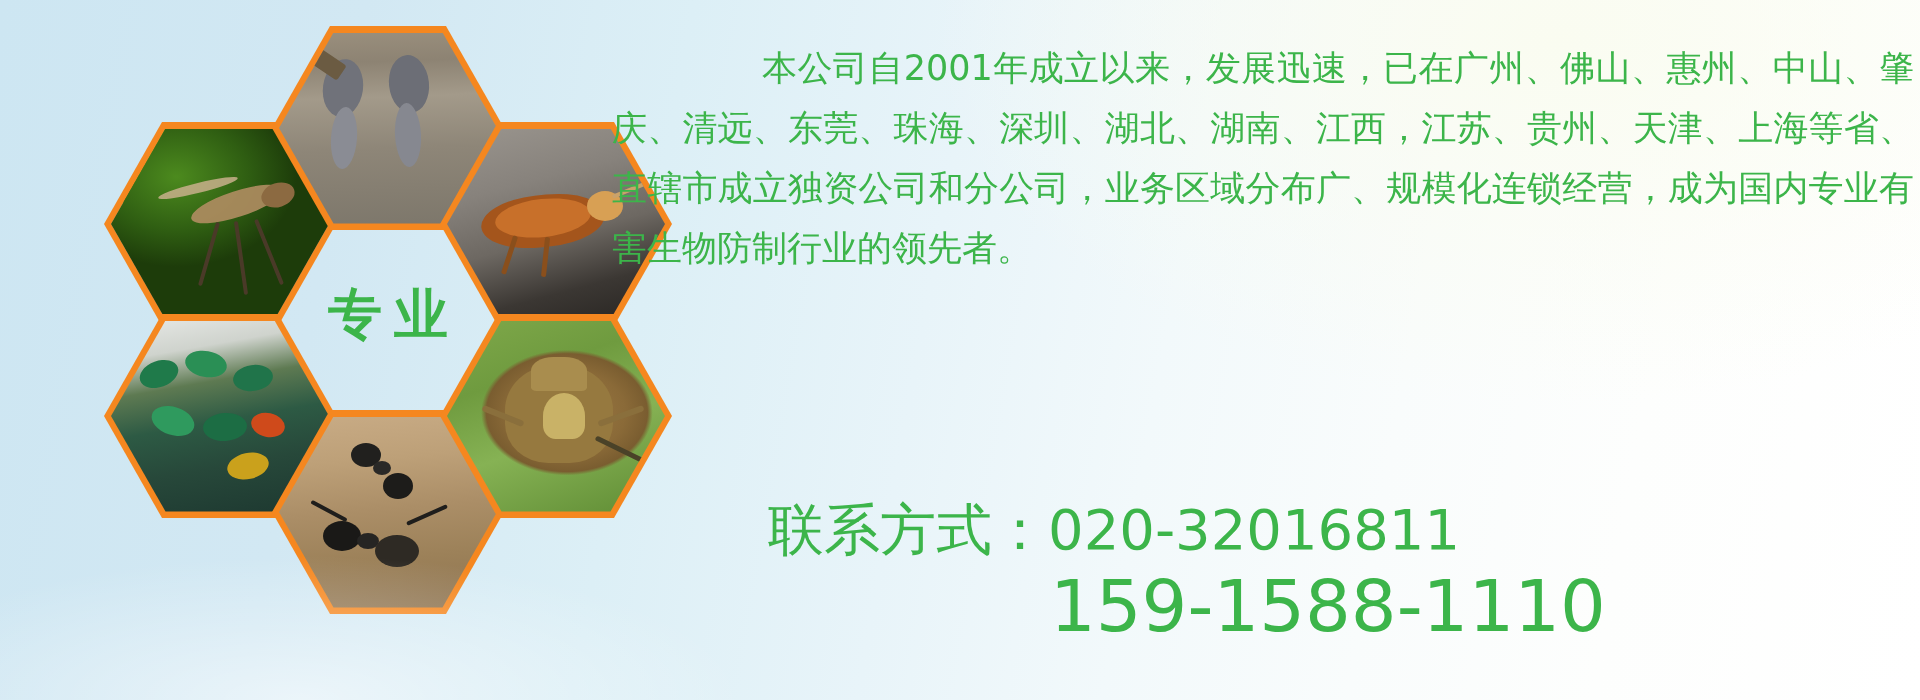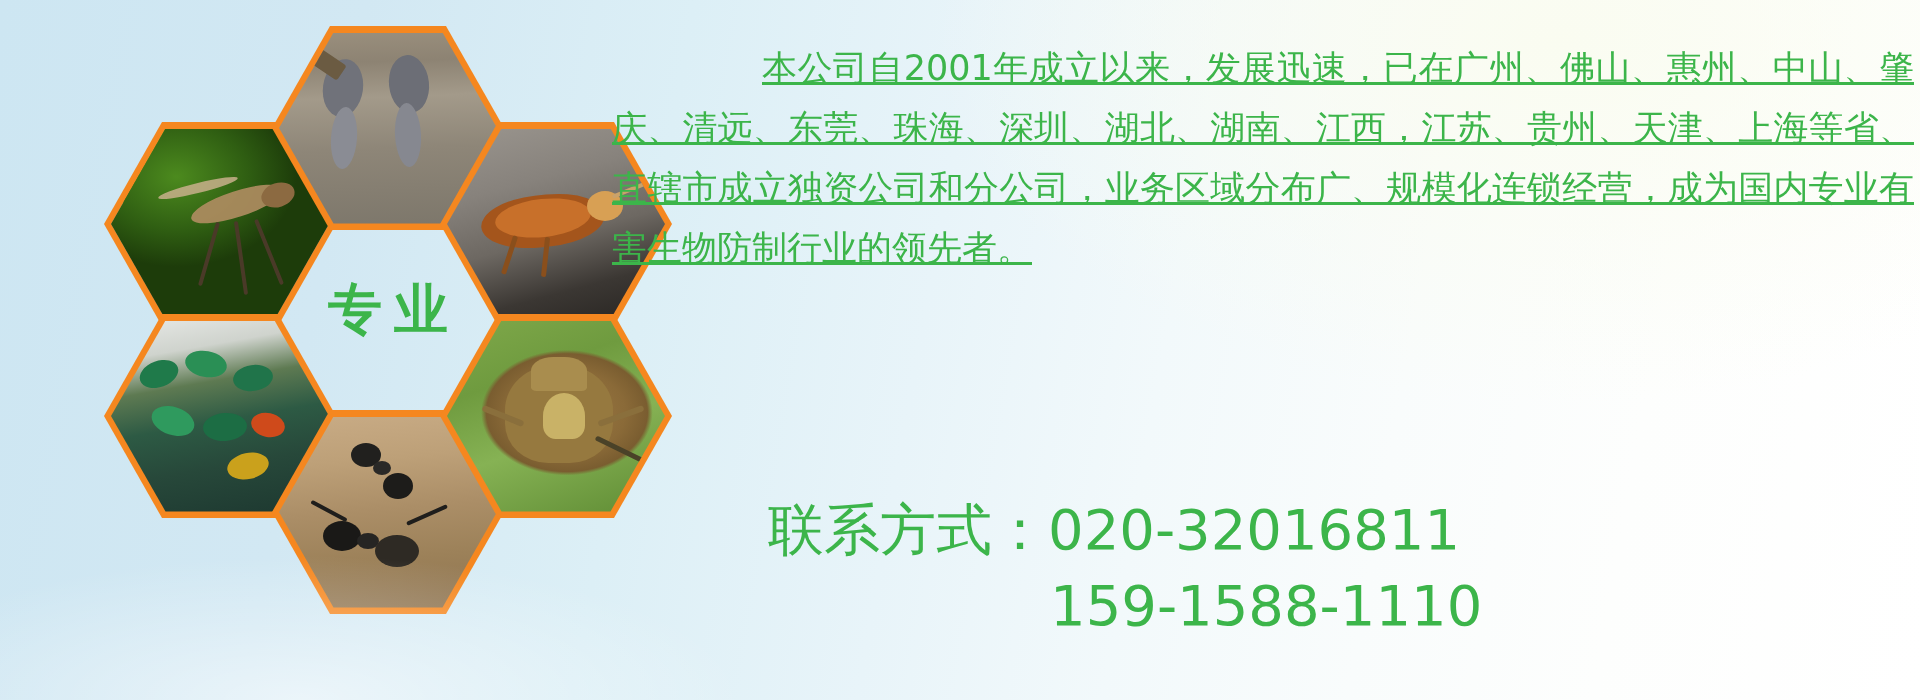--- a/index.html
+++ b/index.html
@@ -84,21 +84,21 @@
     gap: 14px;
     z-index: 5;
   }
   #hex-center-text .line {
     color: #3cb54a;
     font-size: 54px;
     font-weight: bold;
     letter-spacing: 12px;
     text-indent: 12px;
     line-height: 1;
-    font-family: Liberation Mono, monospace;
+    font-family: Liberation Sans, sans-serif;
   }
 
   
   .art-mosquito{
     background:
       radial-gradient(ellipse 120px 90px at 30% 25%, #4c8a1e 0%, #2f5e12 60%, #1d3c0a 100%),
       linear-gradient(to bottom, #5d9c27 0%, #3c6f16 38%, #e9a98e 39%, #f0bba4 58%, #e2a18d 78%, #cf8e79 100%);
   }
   .art-rats{
     background:
@@ -124,21 +124,20 @@
   
   .blob{ position:absolute; border-radius:50%; }
 
   
   #copy-block {
     position: absolute;
     left: 612px;
     top: 38px;
     width: 1302px;
     color: #3cb54a;
-    text-decoration: underline;
   }
   #company-paragraph {
     margin: 0;
     font-size: 35px;
     line-height: 60px;
     letter-spacing: 0px;
     text-indent: 150px;
     text-align: justify;
     text-justify: inter-character;
     font-weight: 500;
@@ -152,21 +151,21 @@
     color: #3cb54a;
     font-family: "DejaVu Sans", "Liberation Sans", sans-serif;
   }
   #contact-line-1 {
     font-size: 56px;
     line-height: 76px;
     white-space: nowrap;
     font-weight: 500;
   }
   #contact-line-2 {
-    font-size: 56px;
+    font-size: 72px;
     line-height: 76px;
     white-space: nowrap;
     padding-left: 282px;
     font-weight: 500;
   }
 </style>
 </head>
 <body>
 
 <div id="banner">

